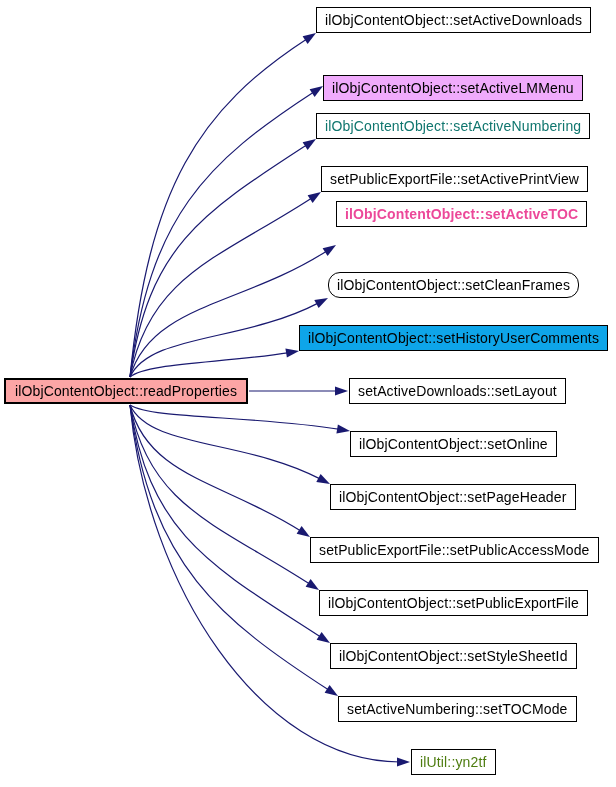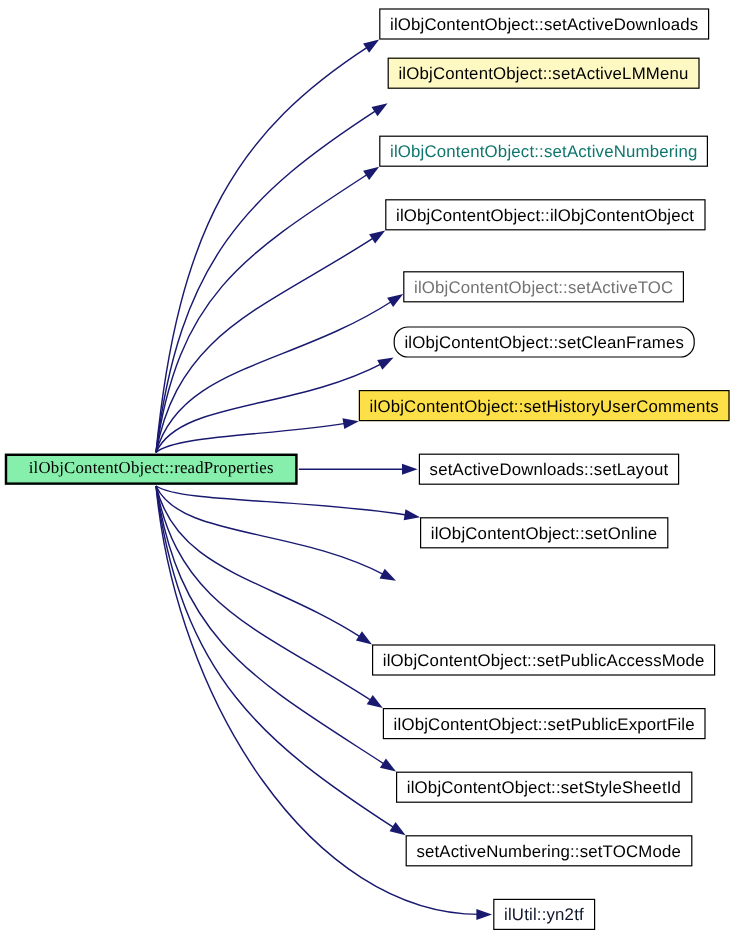--- a/index.html
+++ b/index.html
@@ -70,30 +70,31 @@
       <path d="M130,405 C148.9,506.8 219.2,525.2 310.6,584.6" fill="none" stroke="#191970" stroke-width="1.2"></path>
       <polygon points="319,590 305.6,586.8 310.6,579.1" fill="#191970"></polygon>
       <path d="M130,405 C150,535.9 212.7,566.8 321.6,637.6" fill="none" stroke="#191970" stroke-width="1.2"></path>
       <polygon points="330,643 316.6,639.8 321.6,632.1" fill="#191970"></polygon>
       <path d="M130,405 C150.8,565.1 220.6,619.8 329.6,690.6" fill="none" stroke="#191970" stroke-width="1.2"></path>
       <polygon points="338,696 324.6,692.8 329.6,685.1" fill="#191970"></polygon>
       <path d="M130,405 C146.8,583.5 260,762 400,762" fill="none" stroke="#191970" stroke-width="1.2"></path>
       <polygon points="410,762 397,766.6 397,757.4" fill="#191970"></polygon>
     </svg>
 
-  <div class="node source-node" id="source-node" style="background: #86efac; border-color: rgb(0, 0, 0); font-family: Liberation Serif, serif;">ilObjContentObject::readProperties</div>
+  <div class="node source-node" id="source-node" style="background: #fca5a5; border-color: rgb(0, 0, 0);">ilObjContentObject::readProperties</div>
 
   <div class="node target-node" style="background: rgb(255, 255, 255); border-color: rgb(0, 0, 0); color: rgb(0, 0, 0); top: 7px; left: 316px;">ilObjContentObject::setActiveDownloads</div>
-  <div class="node target-node" style="background: #fef9c3; border-color: rgb(0, 0, 0); color: rgb(0, 0, 0); top: 48px; left: 323px;">ilObjContentObject::setActiveLMMenu</div>
+  <div class="node target-node" style="background: #f0abfc; border-color: rgb(0, 0, 0); color: rgb(0, 0, 0); top: 75px; left: 323px;">ilObjContentObject::setActiveLMMenu</div>
   <div class="node target-node" style="background: rgb(255, 255, 255); border-color: rgb(0, 0, 0); color: #0f766e; top: 113px; left: 316px;">ilObjContentObject::setActiveNumbering</div>
-  <div class="node target-node" style="background: rgb(255, 255, 255); border-color: rgb(0, 0, 0); color: rgb(0, 0, 0); top: 166px; left: 321px;">ilObjContentObject::ilObjContentObject</div>
-  <div class="node target-node" style="background: rgb(255, 255, 255); border-color: rgb(0, 0, 0); color: #737373; top: 226px; left: 336px;">ilObjContentObject::setActiveTOC</div>
+  <div class="node target-node" style="background: rgb(255, 255, 255); border-color: rgb(0, 0, 0); color: rgb(0, 0, 0); top: 166px; left: 321px;">setPublicExportFile::setActivePrintView</div>
+  <div class="node target-node" style="background: rgb(255, 255, 255); border-color: rgb(0, 0, 0); color: #ec4899; top: 201px; left: 336px; font-weight: bold;">ilObjContentObject::setActiveTOC</div>
   <div class="node target-node" style="background: rgb(255, 255, 255); border-color: rgb(0, 0, 0); color: rgb(0, 0, 0); top: 272px; left: 328px; border-radius: 12px;">ilObjContentObject::setCleanFrames</div>
-  <div class="node target-node" style="background: #fde047; border-color: rgb(0, 0, 0); color: rgb(0, 0, 0); top: 325px; left: 299px;">ilObjContentObject::setHistoryUserComments</div>
+  <div class="node target-node" style="background: #0ea5e9; border-color: rgb(0, 0, 0); color: rgb(0, 0, 0); top: 325px; left: 299px;">ilObjContentObject::setHistoryUserComments</div>
   <div class="node target-node" style="background: rgb(255, 255, 255); border-color: rgb(0, 0, 0); color: rgb(0, 0, 0); top: 378px; left: 349px;">setActiveDownloads::setLayout</div>
   <div class="node target-node" style="background: rgb(255, 255, 255); border-color: rgb(0, 0, 0); color: rgb(0, 0, 0); top: 431px; left: 350px;">ilObjContentObject::setOnline</div>
-  <div class="node target-node" style="background: rgb(255, 255, 255); border-color: rgb(0, 0, 0); color: rgb(0, 0, 0); top: 537px; left: 310px;">ilObjContentObject::setPublicAccessMode</div>
+  <div class="node target-node" style="background: rgb(255, 255, 255); border-color: rgb(0, 0, 0); color: rgb(0, 0, 0); top: 484px; left: 330px;">ilObjContentObject::setPageHeader</div>
+  <div class="node target-node" style="background: rgb(255, 255, 255); border-color: rgb(0, 0, 0); color: rgb(0, 0, 0); top: 537px; left: 310px;">setPublicExportFile::setPublicAccessMode</div>
   <div class="node target-node" style="background: rgb(255, 255, 255); border-color: rgb(0, 0, 0); color: rgb(0, 0, 0); top: 643px; left: 330px;">ilObjContentObject::setStyleSheetId</div>
   <div class="node target-node" style="background: rgb(255, 255, 255); border-color: rgb(0, 0, 0); color: rgb(0, 0, 0); top: 590px; left: 319px;">ilObjContentObject::setPublicExportFile</div>
   <div class="node target-node" style="background: rgb(255, 255, 255); border-color: rgb(0, 0, 0); color: rgb(0, 0, 0); top: 696px; left: 338px;">setActiveNumbering::setTOCMode</div>
-  <div class="node target-node" style="background: rgb(255, 255, 255); border-color: rgb(0, 0, 0); color: #0f172a; top: 749px; left: 411px;">ilUtil::yn2tf</div>
+  <div class="node target-node" style="background: rgb(255, 255, 255); border-color: rgb(0, 0, 0); color: #4d7c0f; top: 749px; left: 411px;">ilUtil::yn2tf</div>
 
 </div>
 
 </body></html>

